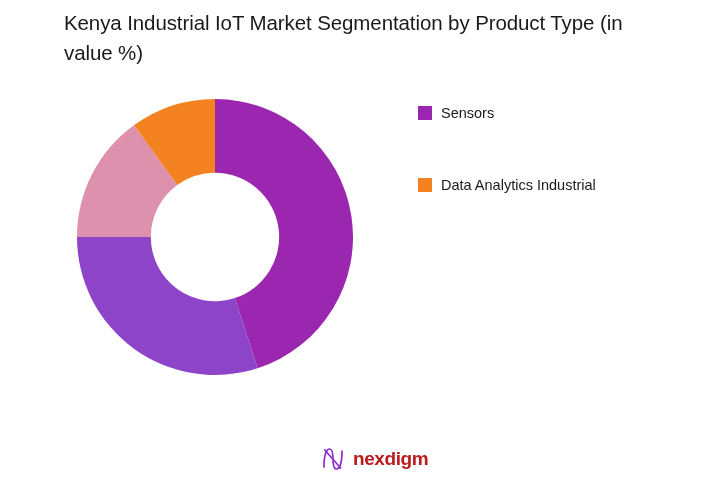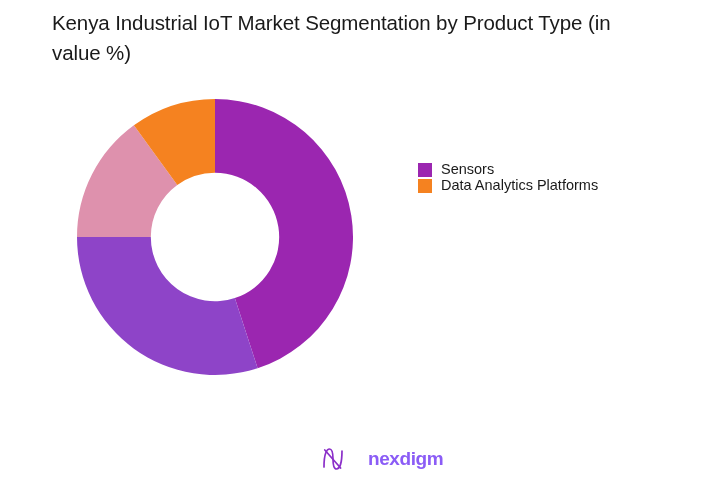--- a/index.html
+++ b/index.html
@@ -9,21 +9,21 @@
   body {
     width: 721px;
     height: 490px;
     background: #ffffff;
     font-family: "Liberation Sans", sans-serif;
     overflow: hidden;
     position: relative;
   }
   #chart-title {
     position: absolute;
-    left: 52px;
+    left: 64px;
     top: 8px;
     width: 600px;
     font-size: 20.5px;
     line-height: 30px;
     color: #1a1a1a;
     font-weight: 400;
     letter-spacing: -0.1px;
   }
   #donut-wrap {
     position: absolute;
@@ -38,21 +38,21 @@
     height: 276px;
   }
   #legend {
     position: absolute;
     left: 418px;
     top: 105px;
     width: 280px;
   }
   .legend-item {
     display: flex;
-    align-items: flex-end;
+    align-items: flex-start;
     height: 71.5px;
   }
   .legend-item:last-child {
     height: auto;
   }
   .legend-swatch {
     width: 14px;
     height: 14px;
     flex: 0 0 14px;
     margin-top: 1px;
@@ -70,23 +70,23 @@
     top: 446px;
     display: flex;
     align-items: center;
   }
   #logo-mark {
     display: block;
     width: 26px;
     height: 26px;
   }
   #logo-text {
-    margin-left: 22px;
+    margin-left: 7px;
     font-size: 19px;
-    color: #8b5cf6;
+    color: #b91c1c;
     font-weight: 700;
     letter-spacing: -0.4px;
     line-height: 26px;
   }
 </style>
 </head>
 <body>
 
 <div id="chart-title">Kenya Industrial IoT Market Segmentation by Product Type (in value %)</div>
 
@@ -101,21 +101,21 @@
   </svg>
 </div>
 
 <div id="legend">
   <div class="legend-item">
     <span class="legend-swatch" style="background: rgb(155, 38, 176);"></span>
     <span class="legend-label">Sensors</span>
   </div>
   <div class="legend-item">
     <span class="legend-swatch" style="background: rgb(245, 130, 32);"></span>
-    <span class="legend-label">Data Analytics Platforms</span>
+    <span class="legend-label">Data Analytics Industrial</span>
   </div>
 </div>
 
 <div id="logo">
   <svg id="logo-mark" viewBox="0 0 26 26">
     <path d="M4 21 C4 7, 7 3, 9.5 3 C12 3, 13 7, 13 13 C13 19, 14 23, 16.5 23 C19 23, 22 19, 22 5" fill="none" stroke="#8B2FC9" stroke-width="1.7" stroke-linecap="round"></path>
     <path d="M4.8 4 L20.6 22" fill="none" stroke="#8B2FC9" stroke-width="1.7" stroke-linecap="round"></path>
   </svg>
   <span id="logo-text">nexdigm</span>
 </div>

